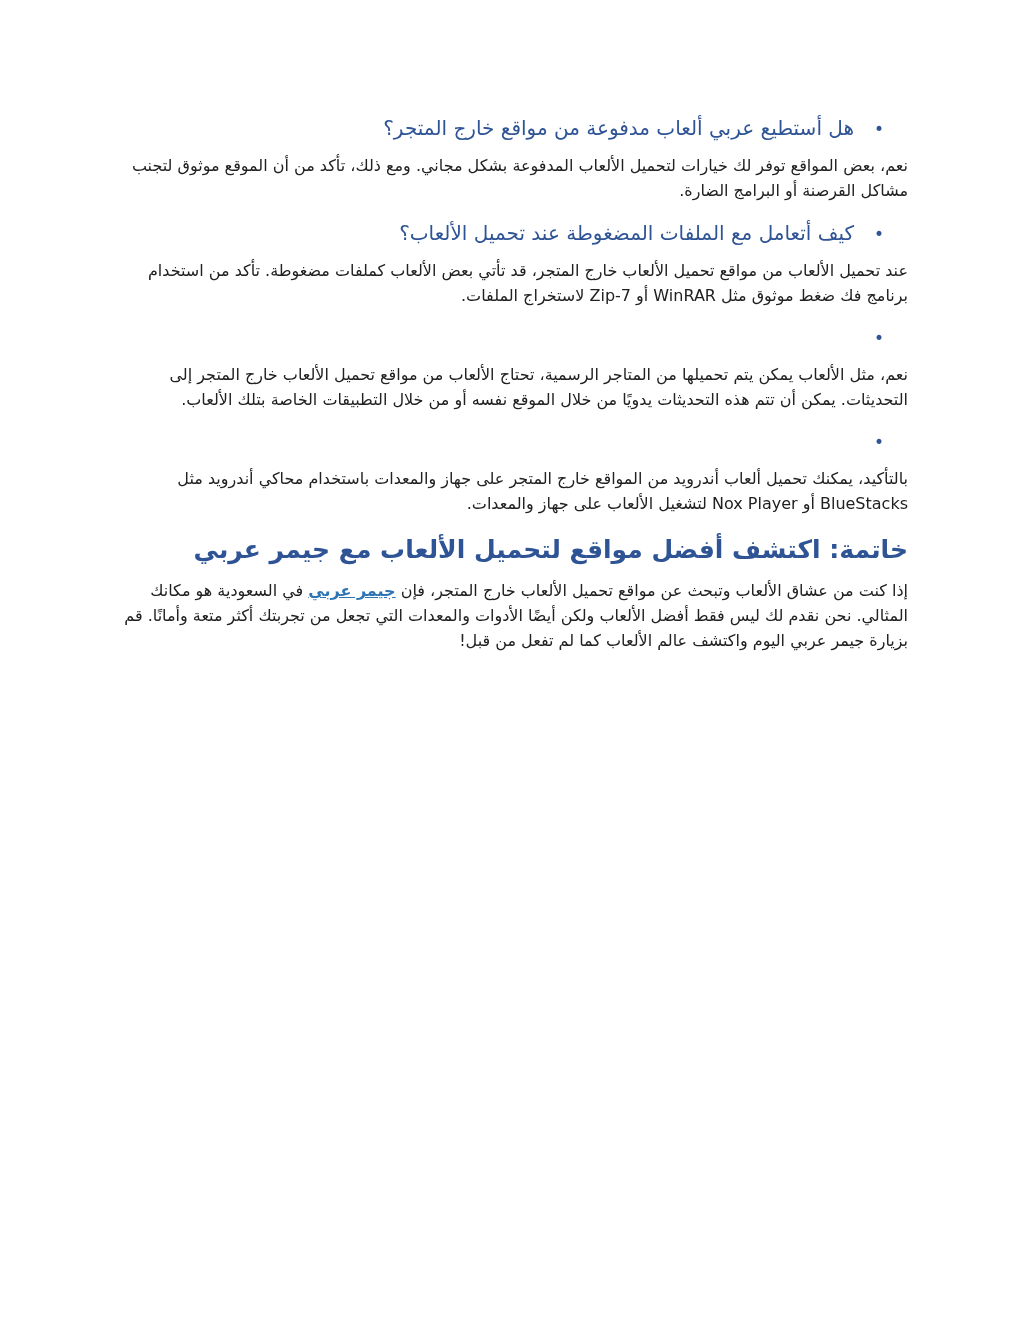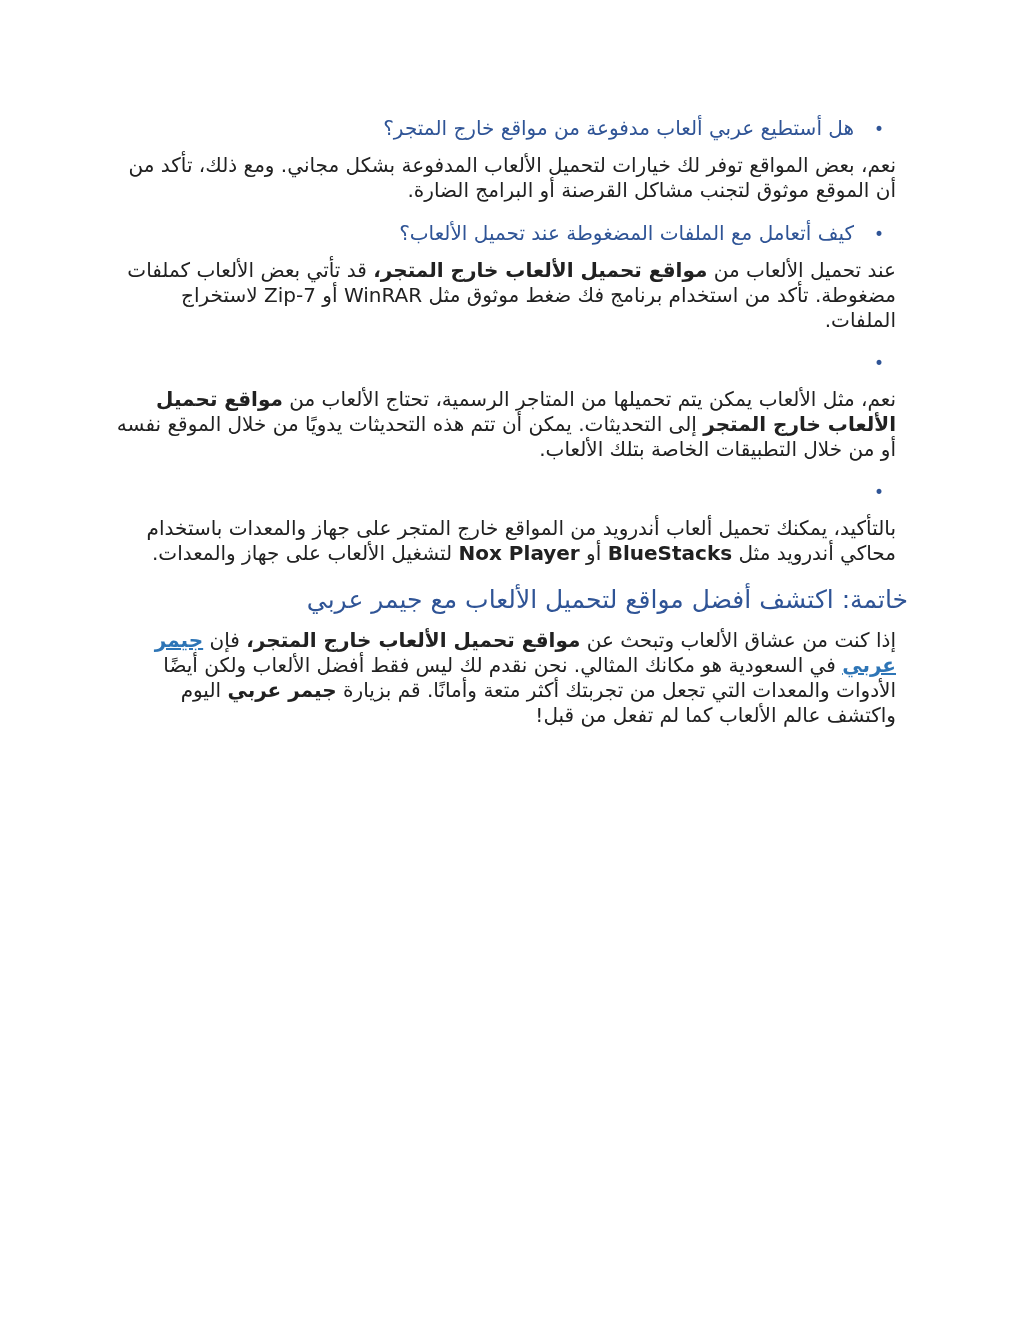--- a/index.html
+++ b/index.html
@@ -26,36 +26,36 @@
     line-height:32px;
     font-weight:400;
   }
   .qa-heading .bullet{
     width:10px;
     flex:0 0 10px;
     margin-left:20px;
     font-size:17px;
   }
   .para{
-    margin:0 12px 14px 0;
-    font-size:20px;
+    margin:0 0 14px 0;
+    font-size:16px;
     line-height:25px;
     font-weight:400;
   }
-  .b{font-weight:700;text-align:center;}
+  .b{font-weight:400;text-align:center;}
   a.link{
     font-weight:700;
     text-decoration:underline;
     cursor:pointer;
   }
   .conclusion-heading{
     margin:14px 0 8px 0;
     font-size:25px;
     line-height:40px;
-    font-weight:400;
+    font-weight:700;
   }
 </style>
 </head>
 <body style="background: rgb(255, 255, 255); color: rgb(33, 33, 33);">
 
 <main class="page">
   <div id="faq-container">
       <section>
         <div class="qa-heading" style="color: rgb(47, 84, 150);">
           <span class="bullet" style="color: rgb(47, 84, 150);">•</span>

